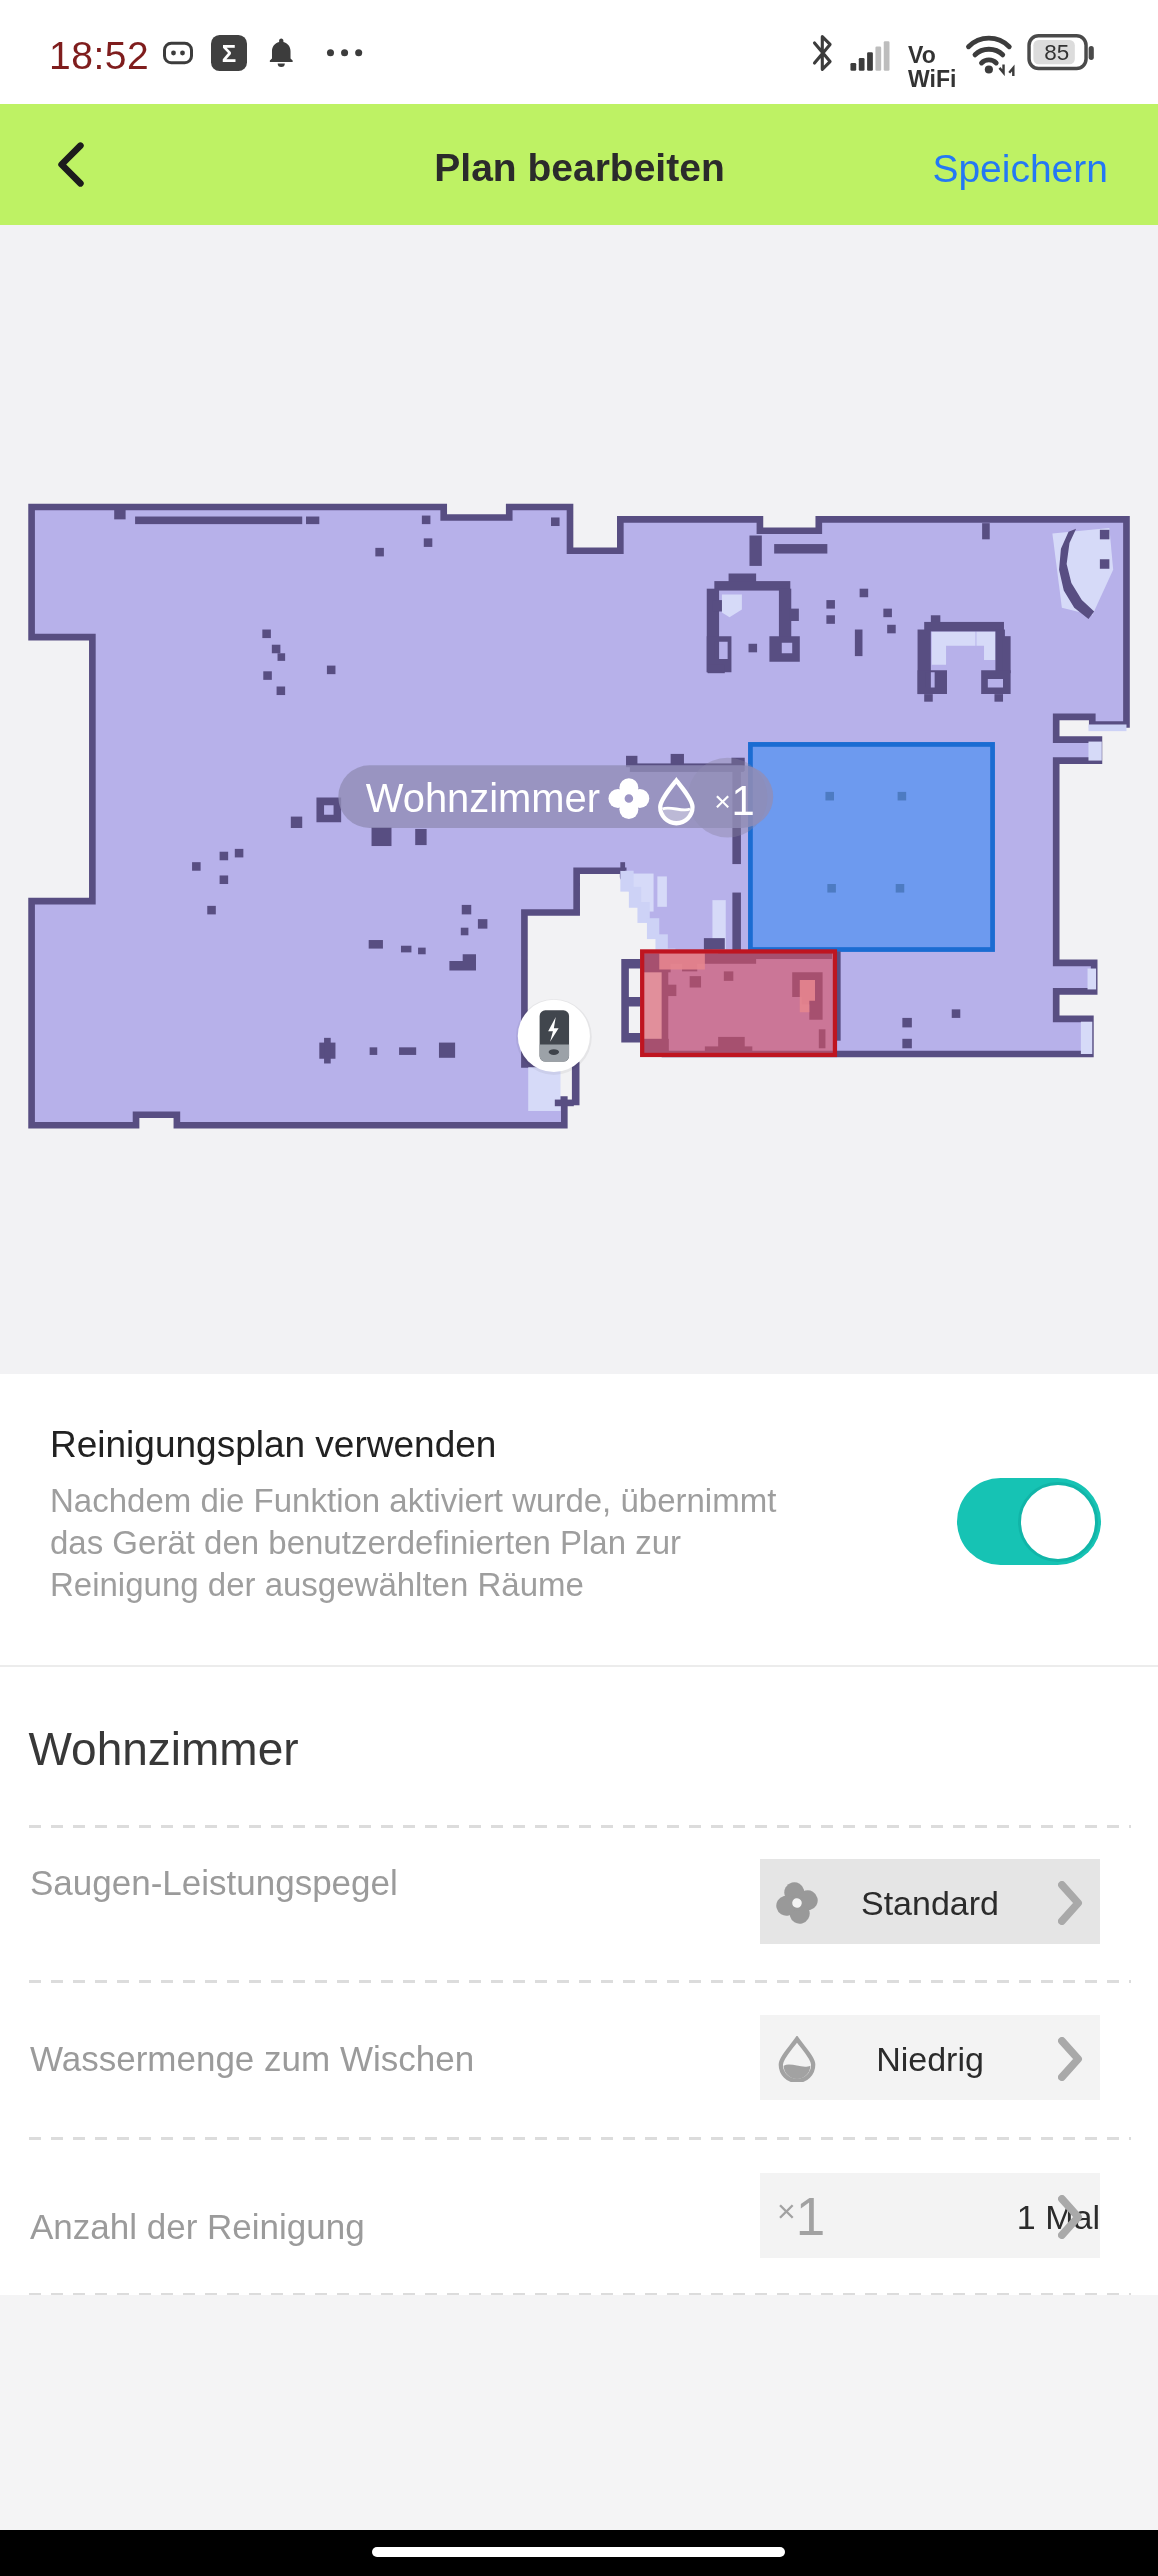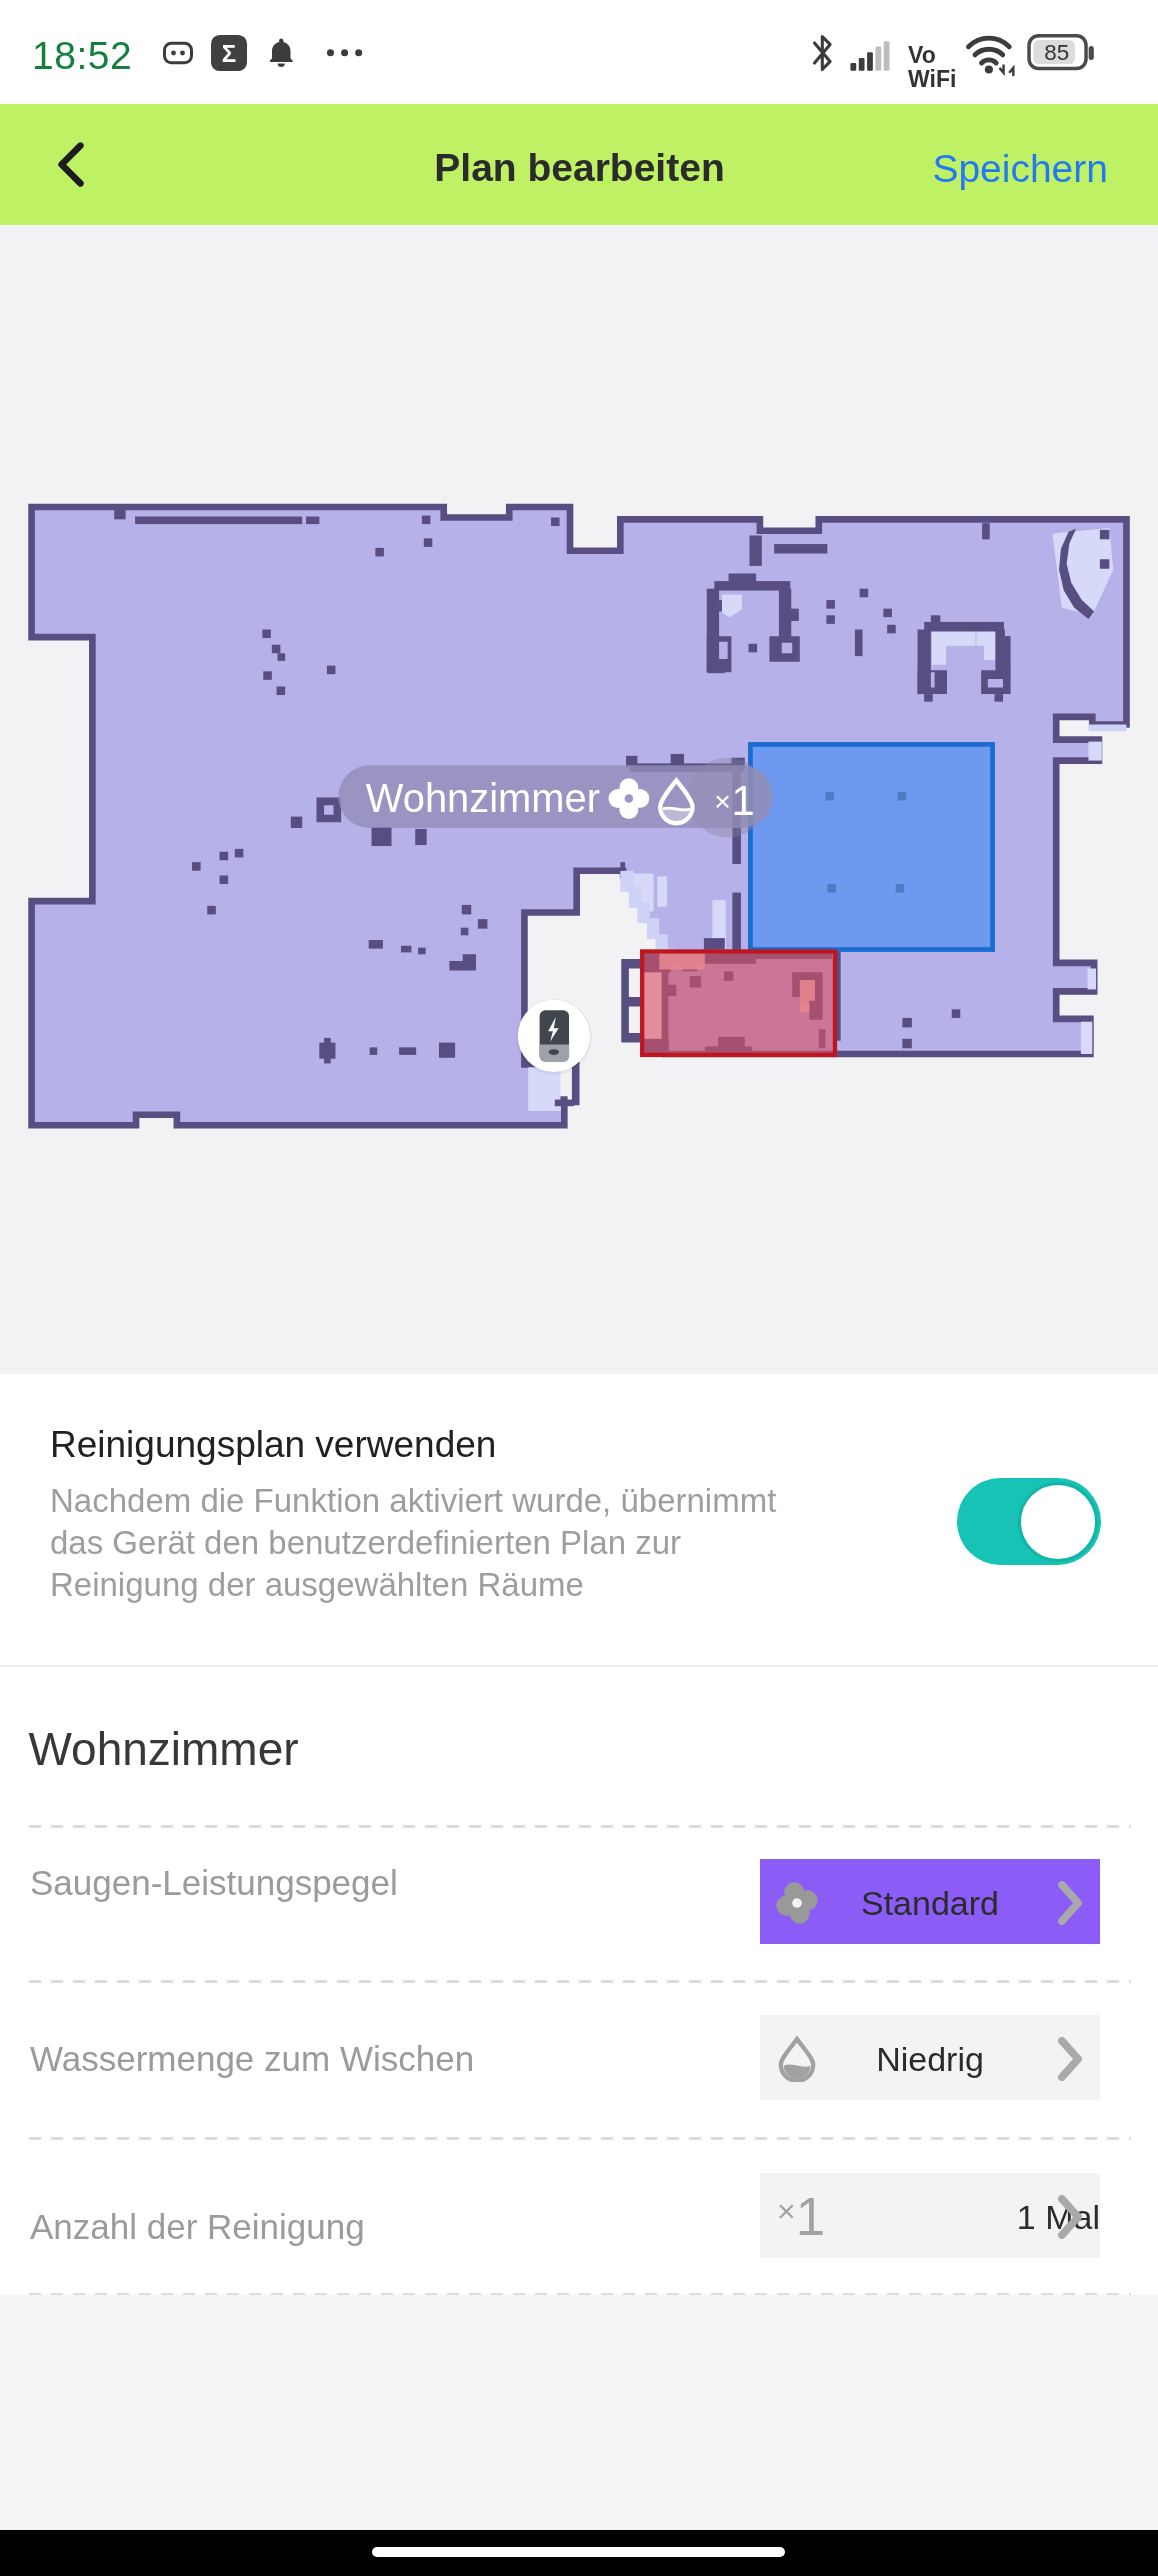--- a/index.html
+++ b/index.html
@@ -5,21 +5,21 @@
   html,body{margin:0;padding:0;}
   body{width:1159px;height:2576px;position:relative;background:#ffffff;
        font-family:"Liberation Sans",sans-serif;overflow:hidden;}
   .abs{position:absolute;}
 </style>
 </head>
 <body>
 
 <div class="abs" id="statusbar" style="left:0;top:0;width:1159px;height:104px;background:#fff;">
 
-  <div class="abs" style="left:32px;top:34px;font-size:39px;color:#15803d;letter-spacing:0.5px;">18:52</div>
+  <div class="abs" style="left:49px;top:34px;font-size:39px;color:#7f1d1d;letter-spacing:0.5px;">18:52</div>
 
   <svg class="abs" style="left:163px;top:41px;" width="30" height="24" viewBox="0 0 40 30">
     <rect x="2" y="2" width="36" height="26" rx="9" fill="none" stroke="#3c3c3c" stroke-width="4"></rect>
     <circle cx="14" cy="15" r="3.2" fill="#3c3c3c"></circle>
       <circle cx="26" cy="15" r="3.2" fill="#3c3c3c"></circle>
   </svg>
 
   <svg class="abs" style="left:211px;top:35px;" width="36" height="36" viewBox="0 0 42 42">
     <rect x="0" y="0" width="42" height="42" rx="10" fill="#404040"></rect>
     <text x="21" y="31" font-size="28" font-weight="bold" fill="#fff" text-anchor="middle" font-family="Liberation Sans">Σ</text>
@@ -275,21 +275,21 @@
   </div>
 
   <div class="abs" style="left:0;top:291px;width:1159px;height:1.9px;background:#ececec;"></div>
 
   <div class="abs" style="left:28.5px;top:348px;font-size:46px;color:#383838;">Wohnzimmer</div>
 
   <div class="abs" style="left:28.5px;top:451px;width:1102px;height:2.8px;background:repeating-linear-gradient(90deg,#dcdcdc 0 12.3px,rgba(0,0,0,0) 12.3px 22px);"></div>
 
   <div class="abs" style="left:30px;top:489px;font-size:35px;color:#9b9b9b;">Saugen-Leistungspegel</div>
 
-  <div class="abs" style="left:760px;top:485px;width:340px;height:85px;background:#8b5cf6;">
+  <div class="abs" style="left:760px;top:485px;width:340px;height:85px;background:#e5e5e5;">
 
     <svg class="abs" style="left:15px;top:22px;" width="44" height="44" viewBox="-23 -23 46 46">
       <g transform="rotate(-14)">
         <circle cx="0" cy="-11.5" r="10.5" fill="#999"></circle>
           <circle cx="11.5" cy="0" r="10.5" fill="#999"></circle>
         <circle cx="0" cy="11.5" r="10.5" fill="#999"></circle>
           <circle cx="-11.5" cy="0" r="10.5" fill="#999"></circle>
         <circle cx="0" cy="0" r="6.5" fill="#f3f3f3" stroke="#999" stroke-width="3"></circle>
       </g>
     </svg>

